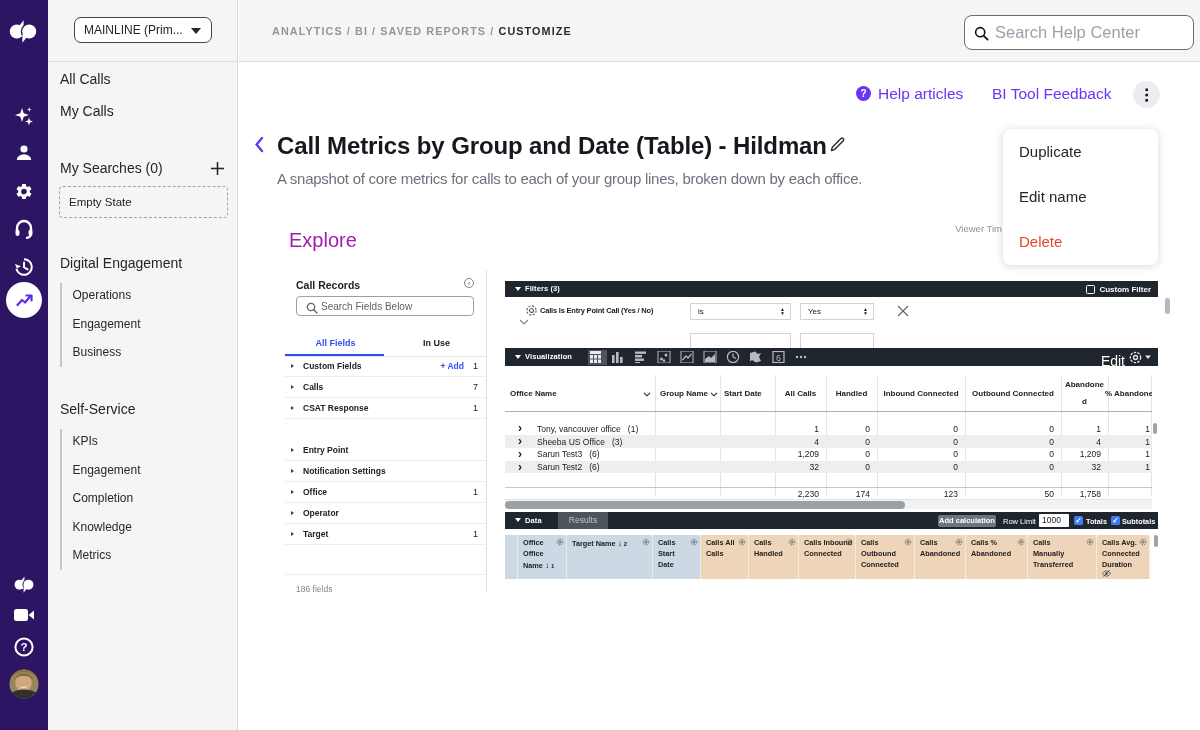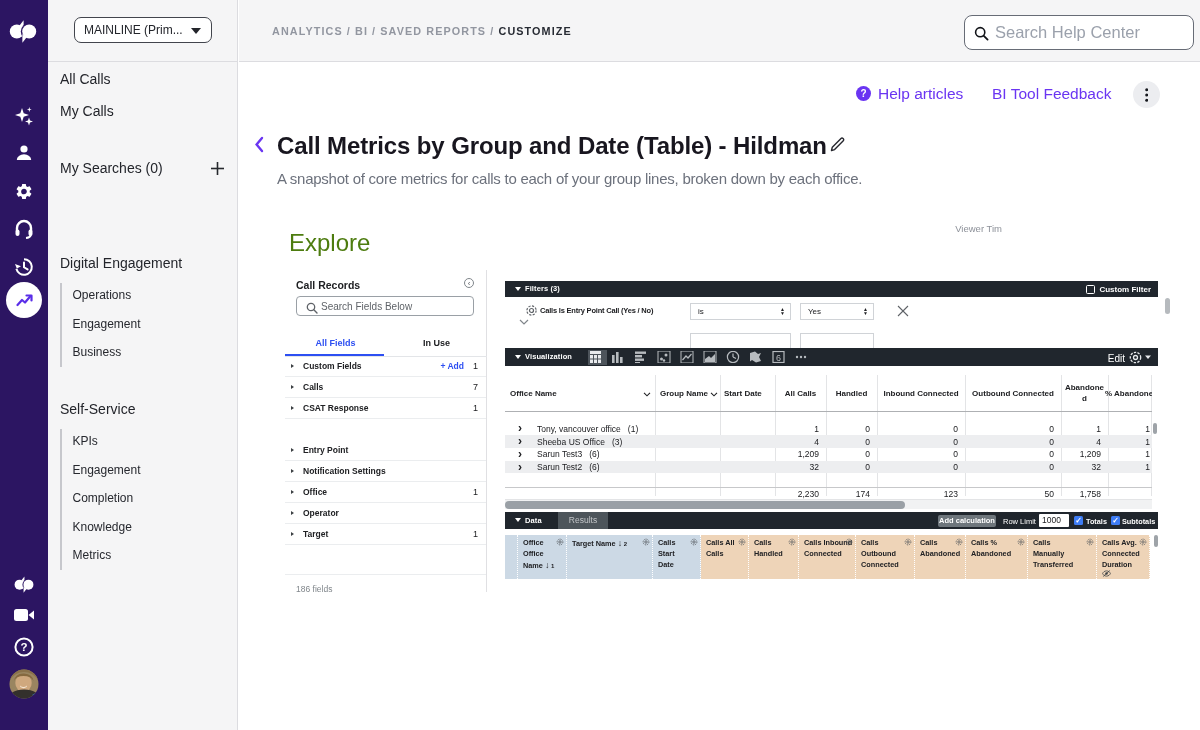--- a/index.html
+++ b/index.html
@@ -36,21 +36,21 @@
   #searchbox span { color:#9ba1ac; font-size:16.5px; margin-left:30px; }
 
   
   #savebtn { left:695px; top:77px; width:142px; height:33px; background:#6b21f3; border-radius:7px;
     color:#fff; font-size:15.5px; display:flex; align-items:center; justify-content:center; gap:8px; }
   .plink { position:absolute; font-size:15.5px; color:#6a35f2;text-align:center; }
   #dotsbtn { left:1133px; top:81px; width:27px; height:27px; border-radius:50%; background:#ecedf0;
     display:flex; align-items:center; justify-content:center; }
   #title { left:277px; top:132px; font-size:24px; font-weight:bold; color:#18161f; letter-spacing:-0.12px; }
   #subtitle { left:277px; top:170px; font-size:15px; letter-spacing:-0.25px; color:#6c717c; }
-  #explore-h { left:289px; top:229px; font-size:24px; color:#4d7c0f; }
+  #explore-h { left:289px; top:229px; font-size:20px; color:#a21caf; }
   #stats1 { left:802px; top:223px; width:200px; font-size:9.5px; color:#8d9199; text-align:right; white-space:nowrap; overflow:hidden; }
   #stats2 { left:702px; top:233px; width:300px; font-size:11.5px; color:#3a3e45; text-align:right; white-space:nowrap; overflow:hidden; }
 
   
   #menucard { left:1003px; top:129px; width:155px; height:136px; background:#fff; border-radius:8px;
     box-shadow:0 1px 10px rgba(0,0,0,0.16); z-index:40; }
   .mitem { position:absolute; left:16px; font-size:15px; color:#23252b; }
 
   
   #lpanel { left:285px; top:270px; width:202px; height:322px; background:#fff; border-right:1px solid #e0e0e3; }
@@ -299,21 +299,21 @@
           <rect x="183" y="0.5" width="11" height="11" fill="none" stroke="#b7bbbf" stroke-width="1.2"></rect>
           <text x="188.5" y="9.5" font-size="9" fill="#b7bbbf" text-anchor="middle" font-family="Liberation Sans">6</text>
         </g>
 
       <g fill="#b7bbbf">
           <circle cx="207" cy="6" r="1.2"></circle>
           <circle cx="211" cy="6" r="1.2"></circle>
           <circle cx="215" cy="6" r="1.2"></circle>
         </g>
     </svg>
-    <div style="position:absolute;right:33px;top:4.5px;font-size:10px;color:#fff">Edit</div>
+    <div style="position:absolute;right:33px;top:4.5px;font-size:14px;color:#fff">Edit</div>
     <svg style="position:absolute;right:5px;top:3px" width="24" height="13" viewBox="0 0 24 13">
       <circle cx="6.5" cy="6.5" r="5.2" fill="none" stroke="#e8eaed" stroke-width="1.3" stroke-dasharray="2.4 1.3"></circle>
       <circle cx="6.5" cy="6.5" r="2" fill="none" stroke="#e8eaed" stroke-width="1.3"></circle>
       <path d="M16 4.5 L19 8 L22 4.5 Z" fill="#e8eaed"></path>
     </svg>
   </div>
 
   <div id="rtable" class="abs">
 
     <div class="vline" style="left:150px;height:121px"></div>
@@ -331,21 +331,21 @@
       </svg>
     <div class="hcell" style="left:155px;width:60px">Group Name</div>
     <svg style="position:absolute;left:205px;top:26px" width="8" height="5" viewBox="0 0 8 5">
         <path d="M1 0.8 L4 3.8 L7 0.8" fill="none" stroke="#202124" stroke-width="1.1"></path>
       </svg>
     <div class="hcell" style="left:219px;width:47px">Start Date</div>
     <div class="hcell hc" style="left:270px;width:51px">All Calls</div>
     <div class="hcell hc" style="left:321px;width:51px">Handled</div>
     <div class="hcell hc" style="left:372px;width:88px">Inbound Connected</div>
     <div class="hcell hc" style="left:460px;width:96px">Outbound Connected</div>
-    <div class="hcell hc" style="left:556px;width:47px;line-height:11px;white-space:normal">Abandone<br>d</div>
+    <div class="hcell hc" style="left:556px;width:47px;line-height:17px;white-space:normal">Abandone<br>d</div>
     <div class="hcell hc" style="left:603px;width:47px">% Abandoned</div>
     <div style="position:absolute;left:0;top:45px;width:647px;height:1px;background:#aeb0b3"></div>
 
     <div class="trow" style="top:56.4px">
         <span class="rowcar"></span>
         <span class="rname">Tony, vancouver office&nbsp;&nbsp;&nbsp;(1)</span>
       <span class="tnum" style="left:270px;width:44px">1</span>
         <span class="tnum" style="left:321px;width:44px">0</span>
         <span class="tnum" style="left:372px;width:81px">0</span>
         <span class="tnum" style="left:460px;width:89px">0</span>
@@ -457,31 +457,37 @@
       </svg>
     <svg class="gearsvg" style="left:581px" width="8" height="8" viewBox="0 0 12 12">
         <use href="#g8"></use>
       </svg>
     <svg class="gearsvg" style="left:634px" width="8" height="8" viewBox="0 0 12 12">
         <use href="#g8"></use>
       </svg>
     <div style="position:absolute;left:649px;top:0px;width:4px;height:12px;background:#9ea3a8;border-radius:2px"></div>
   </div>
 
+  <div id="menucard" class="abs">
+    <div class="mitem" style="top:14px">Duplicate</div>
+    <div class="mitem" style="top:59px">Edit name</div>
+    <div class="mitem" style="top:104px;color:#e8442e">Delete</div>
+  </div>
 
   <div id="sidebar" class="abs">
     <div id="mainline-btn">MAINLINE (Prim...<span class="caret"></span></div>
     <div id="side-divider"></div>
     <div class="navitem" style="top:71px">All Calls</div>
     <div class="navitem" style="top:103px">My Calls</div>
     <div class="navitem" style="top:160px">My Searches (0)</div>
     <svg style="position:absolute;left:162px;top:161px" width="15" height="15" viewBox="0 0 15 15">
       <line x1="7.5" y1="1" x2="7.5" y2="14" stroke="#26282e" stroke-width="1.6"></line>
       <line x1="1" y1="7.5" x2="14" y2="7.5" stroke="#26282e" stroke-width="1.6"></line>
     </svg>
+    <div id="empty-state">Empty State</div>
     <div class="navitem" style="top:255px">Digital Engagement</div>
     <div class="groupbar" style="top:283px;height:84px"></div>
     <div class="subitem" style="top:288px">Operations</div>
     <div class="subitem" style="top:317px">Engagement</div>
     <div class="subitem" style="top:345px">Business</div>
     <div class="navitem" style="top:401px">Self-Service</div>
     <div class="groupbar" style="top:429px;height:141px"></div>
     <div class="subitem" style="top:434px">KPIs</div>
     <div class="subitem" style="top:463px">Engagement</div>
     <div class="subitem" style="top:491px">Completion</div>

